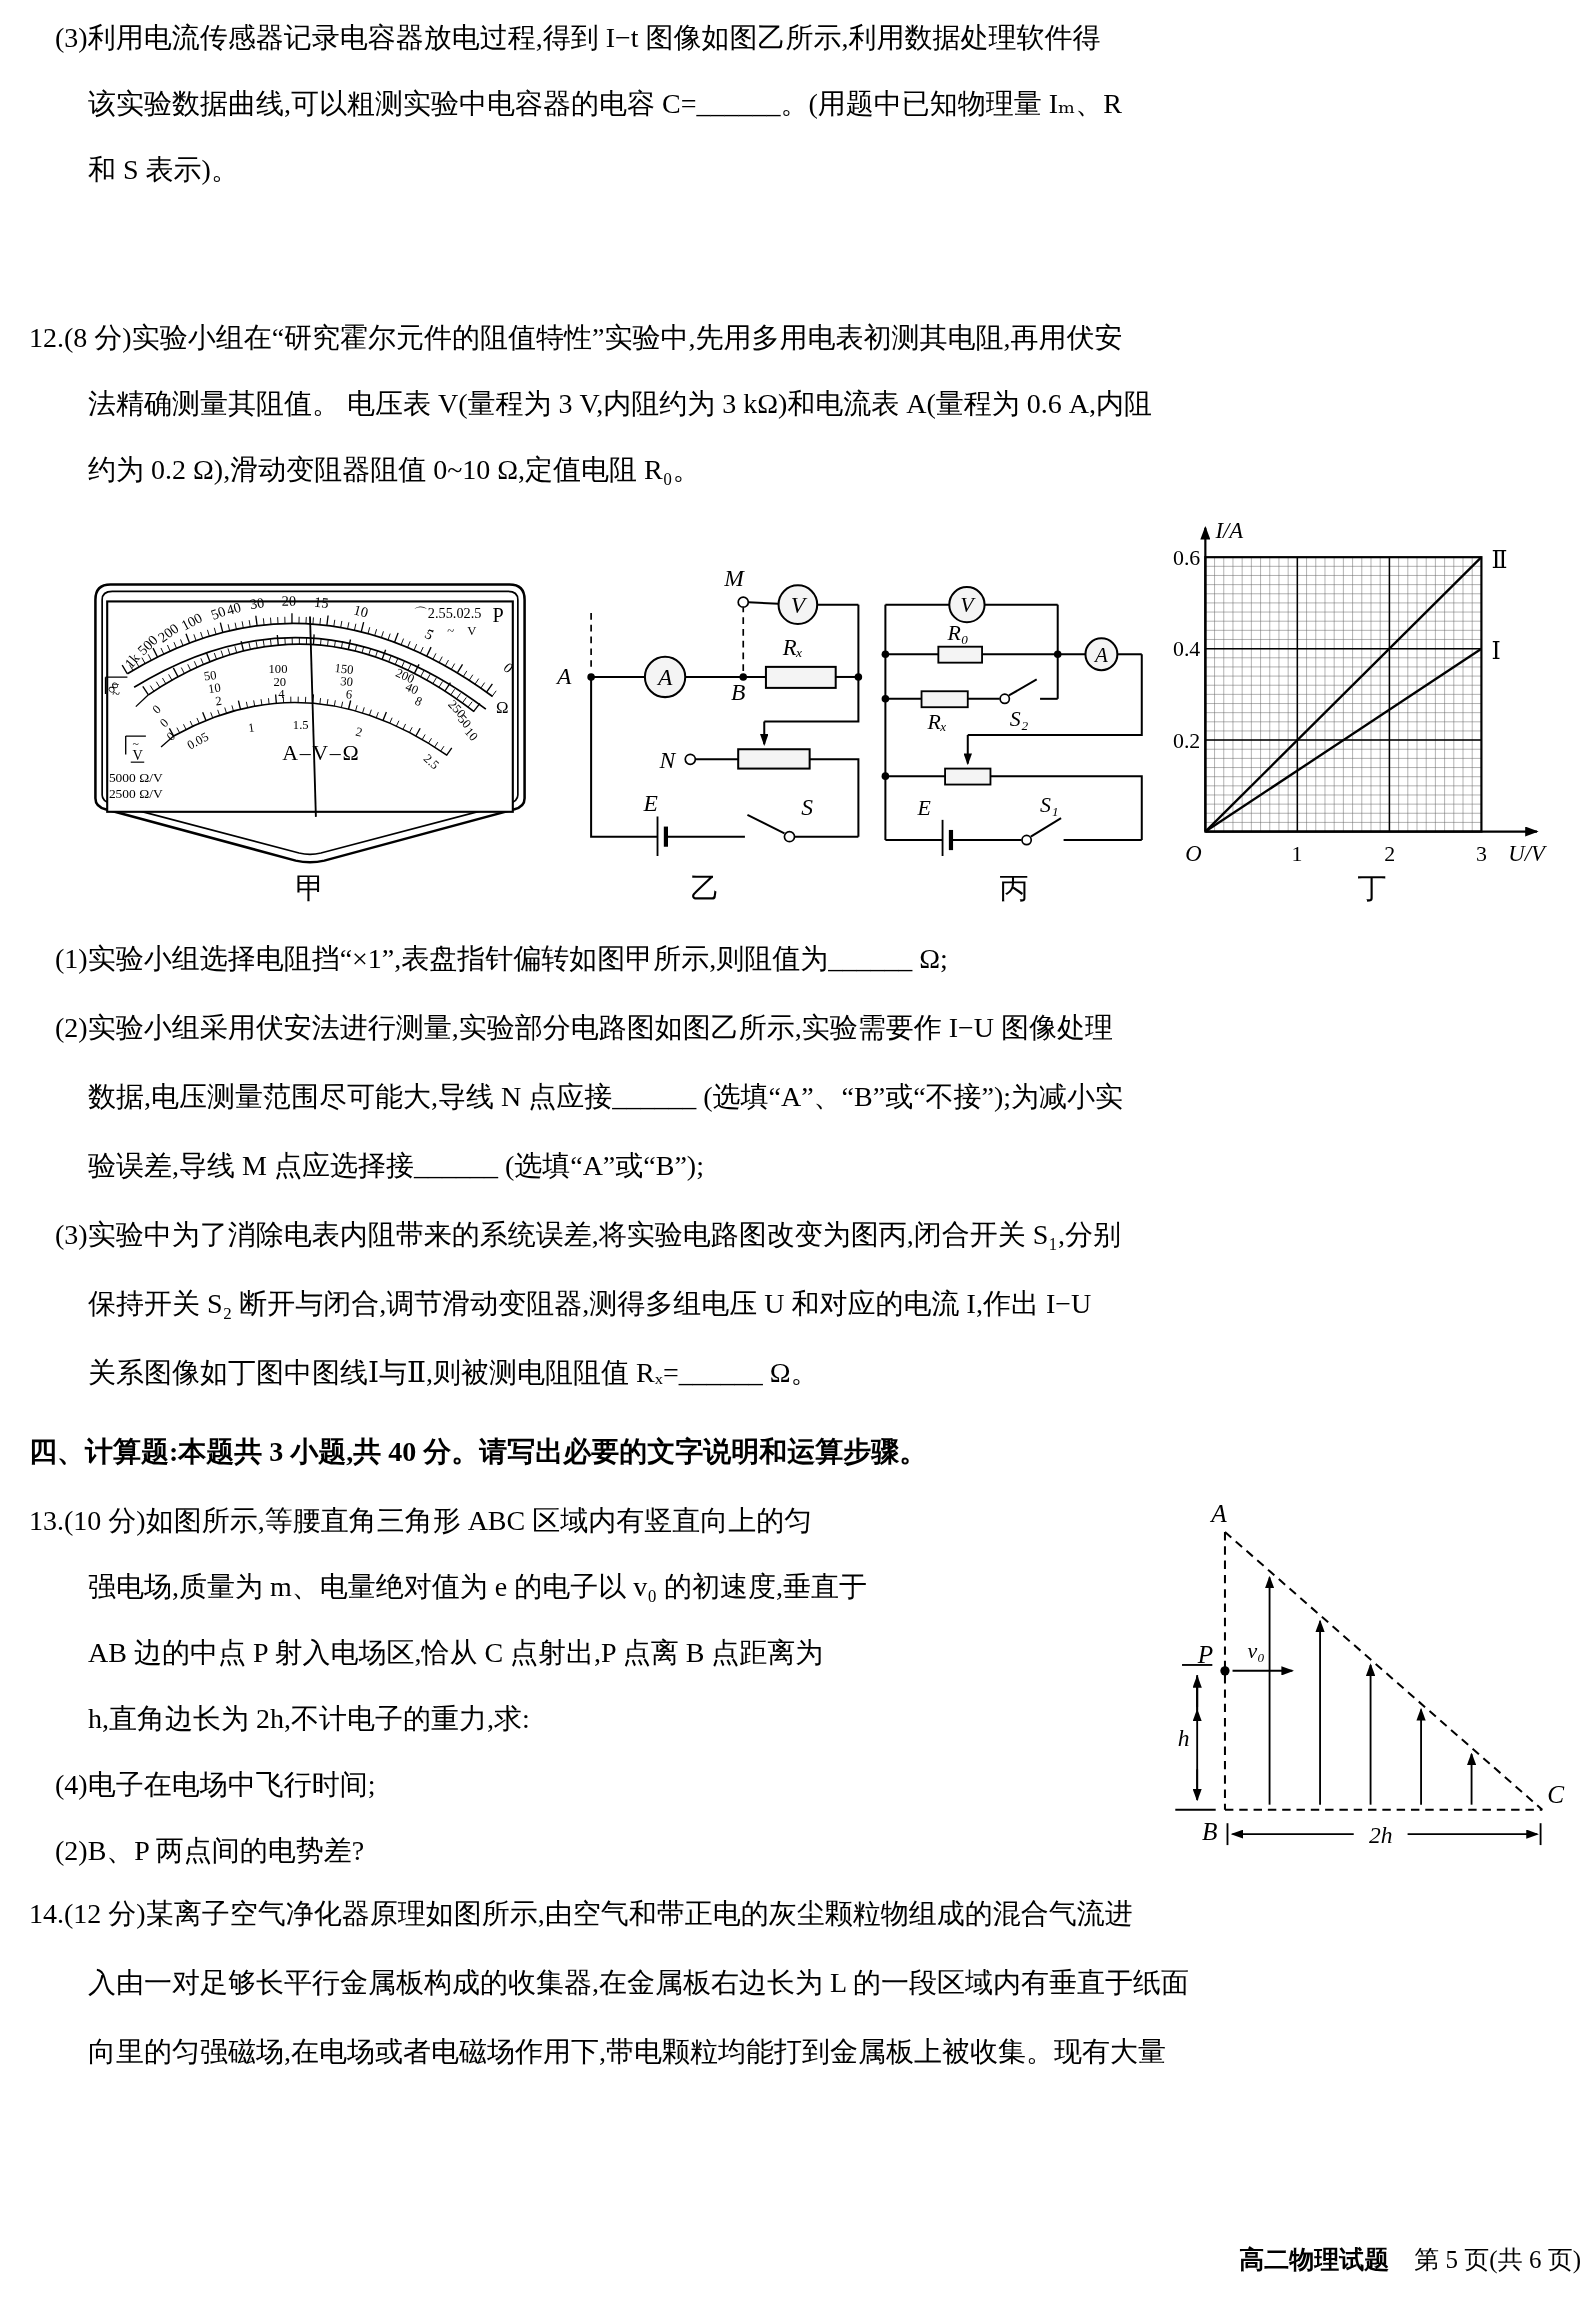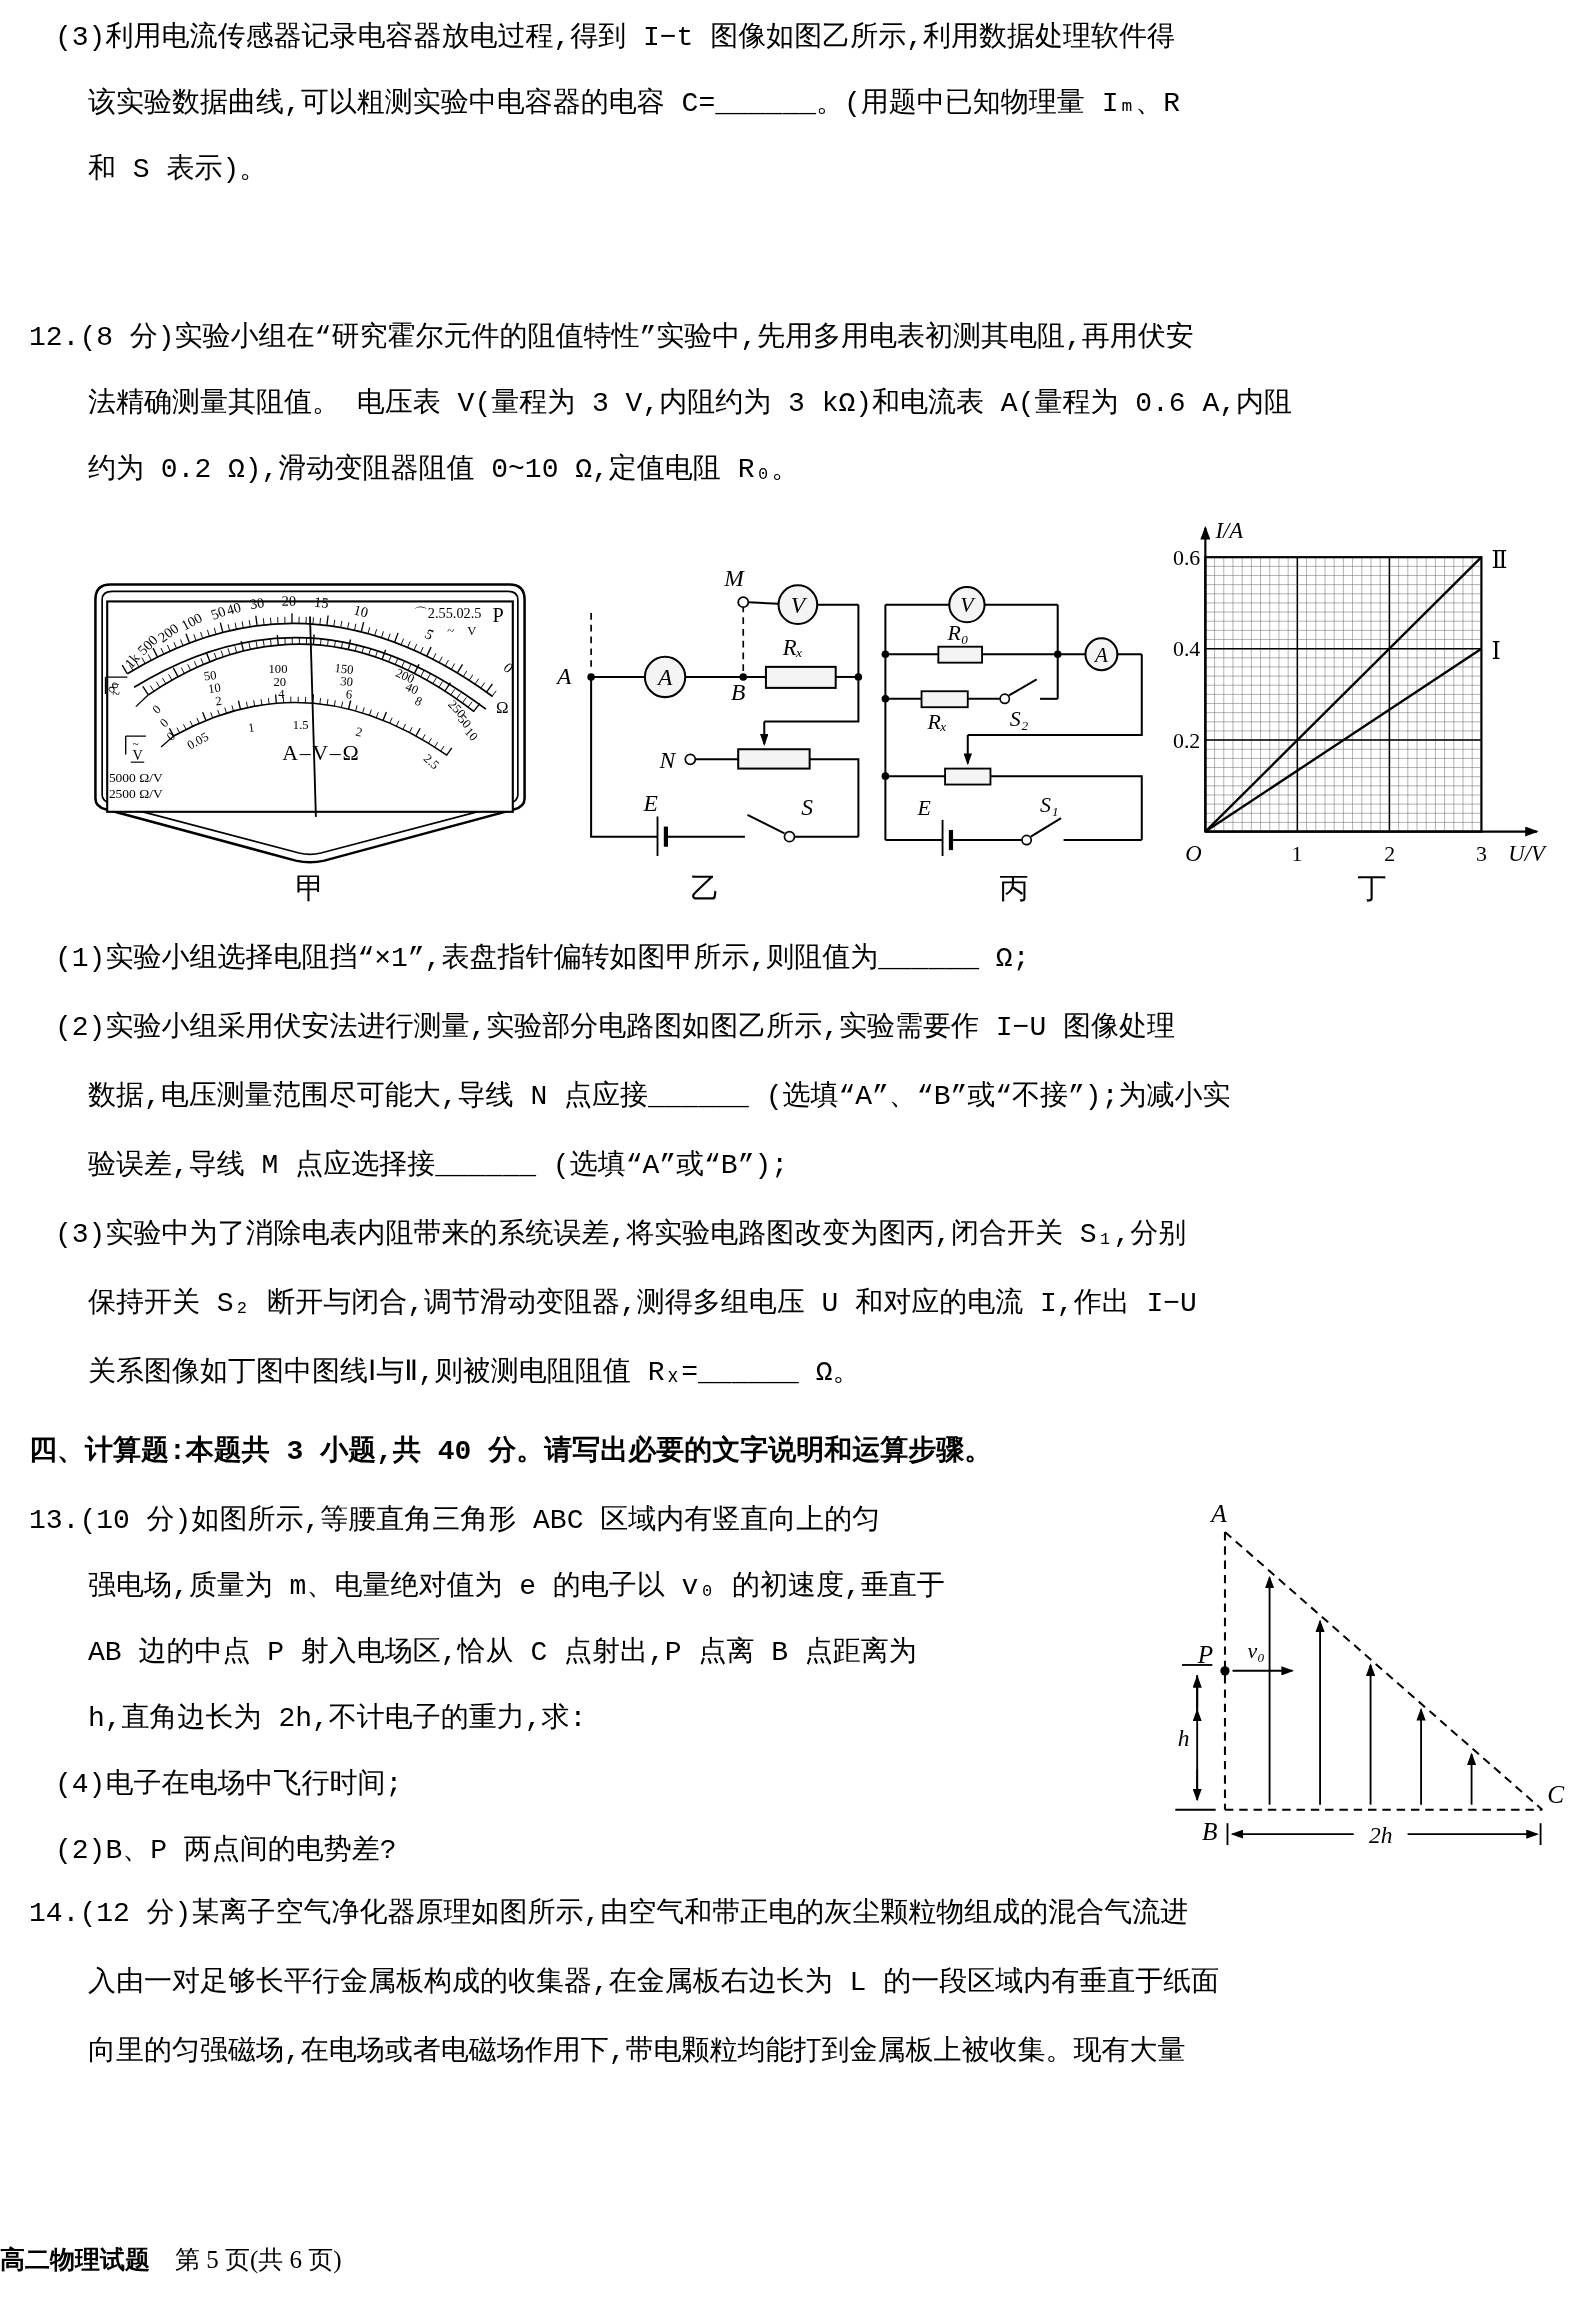--- a/index.html
+++ b/index.html
@@ -1,30 +1,30 @@
 <!DOCTYPE html>
 <html style="font-size:13.5px"><head>
 <meta charset="utf-8">
 <style>
   html,body{margin:0;padding:0;background:#fff;}
   .page{position:relative;width:1581px;height:2319px;background:#fff;overflow:hidden;
         font-family:"Liberation Serif","DejaVu Serif","DejaVu Sans",serif;color:#000;}
-  .sec{position:absolute;left:0;width:1581px;font-family:Liberation Mono, monospace;}
+  .sec{position:absolute;left:0;width:1581px;}
   .ln{height:66px;line-height:66px;font-size:28px;white-space:nowrap;}
   .ln2{height:69px;line-height:69px;font-size:28px;white-space:nowrap;}
   .i0{padding-left:29px;}
   .i1{padding-left:55px;}
   .i2{padding-left:88px;}
   .bold{font-weight:bold;}
   .figs{position:absolute;left:0;top:505px;width:1581px;height:421px;}
   .fig{position:absolute;}
   .figcap{position:absolute;top:364px;text-align:center;font-size:29px;}
   svg text{font-family:"Liberation Serif","DejaVu Serif","DejaVu Sans",serif;}
   .it{font-style:italic;}
-  .footer{position:absolute;top:2243px;left:0;width:1581px;text-align:left;font-size:25px;}
+  .footer{position:absolute;top:2243px;left:0;width:1581px;text-align:right;font-size:25px;}
 </style>
 </head>
 <body>
 
 <div class="page">
 
   <div class="sec" style="top:5px">
     <div class="ln i1">(3)利用电流传感器记录电容器放电过程,得到 I−t 图像如图乙所示,利用数据处理软件得</div>
     <div class="ln i2">该实验数据曲线,可以粗测实验中电容器的电容 C=______。(用题中已知物理量 Iₘ、R</div>
     <div class="ln i2">和 S 表示)。</div>

